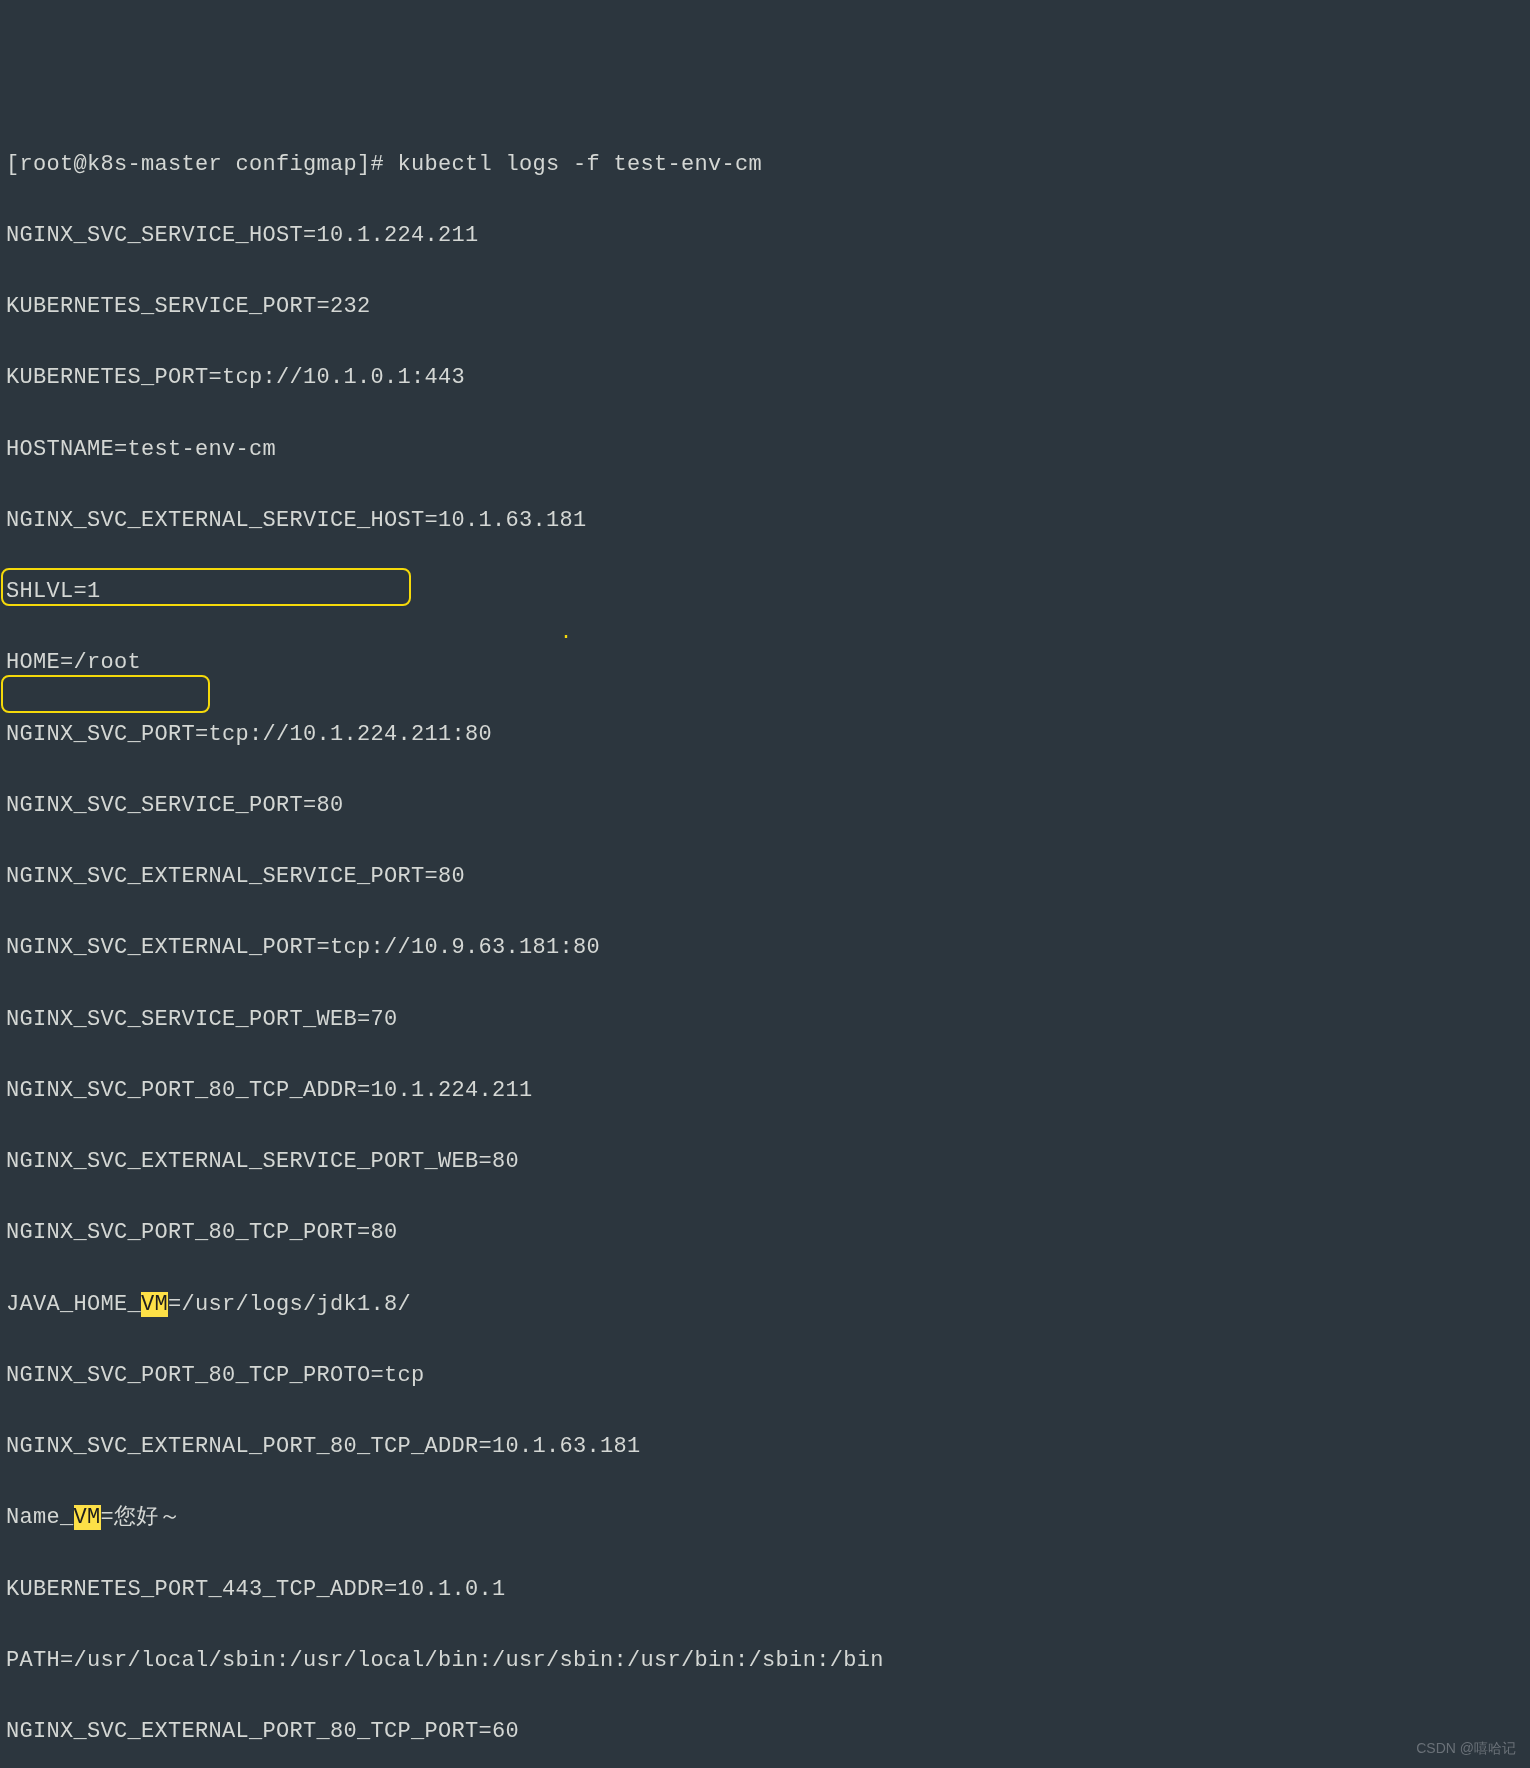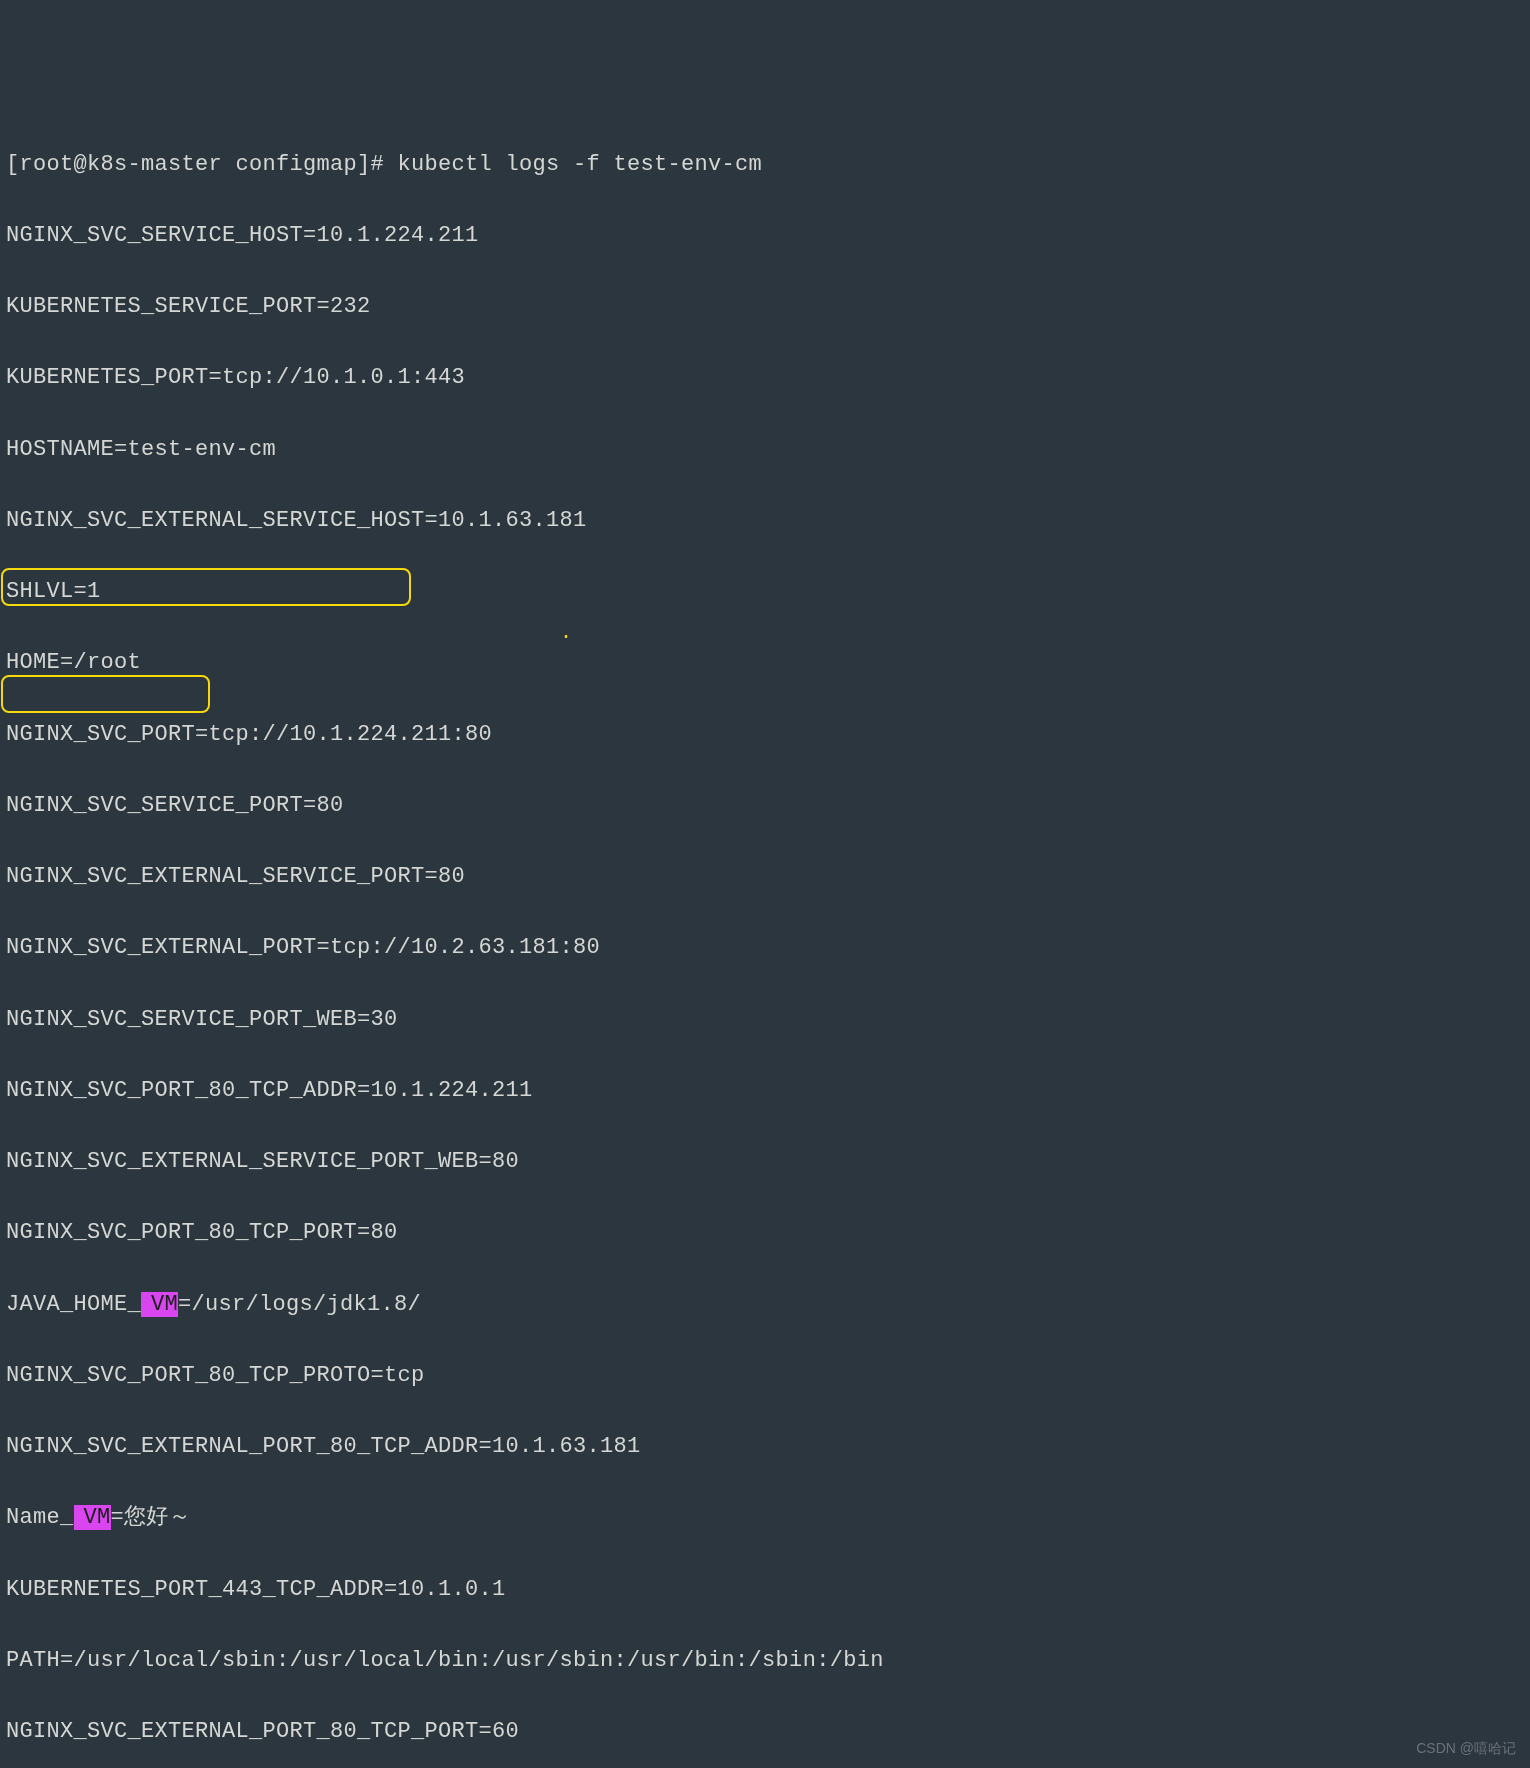--- a/index.html
+++ b/index.html
@@ -10,21 +10,21 @@
       font-size: 22px;
       line-height: 1.62;
       padding: 4px 6px 30px 6px;
       white-space: pre;
       width: 1530px;
       height: 1768px;
       position: relative;
       letter-spacing: 0.3px;
     }
     .line { display: block; }
-    .hl-yellow { background: #d946ef; color: #1e1e1e; padding-left: 10px; }
+    .hl-yellow { background: #fde047; color: #1e1e1e; }
     .box-overlay {
       position: absolute;
       border: 2px solid #f5d90a;
       border-radius: 8px;
       pointer-events: none;
     }
     .box1 { left: 1px; top: 568px; width: 410px; height: 38px; }
     .box2 { left: 1px; top: 675px; width: 209px; height: 38px; }
     .watermark {
       position: absolute;
@@ -52,22 +52,22 @@
 <span class="line">NGINX_SVC_SERVICE_HOST=10.1.224.211</span>
 <span class="line">KUBERNETES_SERVICE_PORT=232</span>
 <span class="line">KUBERNETES_PORT=tcp://10.1.0.1:443</span>
 <span class="line">HOSTNAME=test-env-cm</span>
 <span class="line">NGINX_SVC_EXTERNAL_SERVICE_HOST=10.1.63.181</span>
 <span class="line">SHLVL=1</span>
 <span class="line">HOME=/root</span>
 <span class="line">NGINX_SVC_PORT=tcp://10.1.224.211:80</span>
 <span class="line">NGINX_SVC_SERVICE_PORT=80</span>
 <span class="line">NGINX_SVC_EXTERNAL_SERVICE_PORT=80</span>
-<span class="line">NGINX_SVC_EXTERNAL_PORT=tcp://10.2.63.181:80</span>
-<span class="line">NGINX_SVC_SERVICE_PORT_WEB=30</span>
+<span class="line">NGINX_SVC_EXTERNAL_PORT=tcp://10.9.63.181:80</span>
+<span class="line">NGINX_SVC_SERVICE_PORT_WEB=70</span>
 <span class="line">NGINX_SVC_PORT_80_TCP_ADDR=10.1.224.211</span>
 <span class="line">NGINX_SVC_EXTERNAL_SERVICE_PORT_WEB=80</span>
 <span class="line">NGINX_SVC_PORT_80_TCP_PORT=80</span>
 <span class="line"><span>JAVA_HOME_</span><span class="hl-yellow">VM</span><span>=/usr/logs/jdk1.8/</span></span>
 <span class="line">NGINX_SVC_PORT_80_TCP_PROTO=tcp</span>
 <span class="line">NGINX_SVC_EXTERNAL_PORT_80_TCP_ADDR=10.1.63.181</span>
 <span class="line"><span>Name_</span><span class="hl-yellow">VM</span><span>=您好～</span></span>
 <span class="line">KUBERNETES_PORT_443_TCP_ADDR=10.1.0.1</span>
 <span class="line">PATH=/usr/local/sbin:/usr/local/bin:/usr/sbin:/usr/bin:/sbin:/bin</span>
 <span class="line">NGINX_SVC_EXTERNAL_PORT_80_TCP_PORT=60</span>

